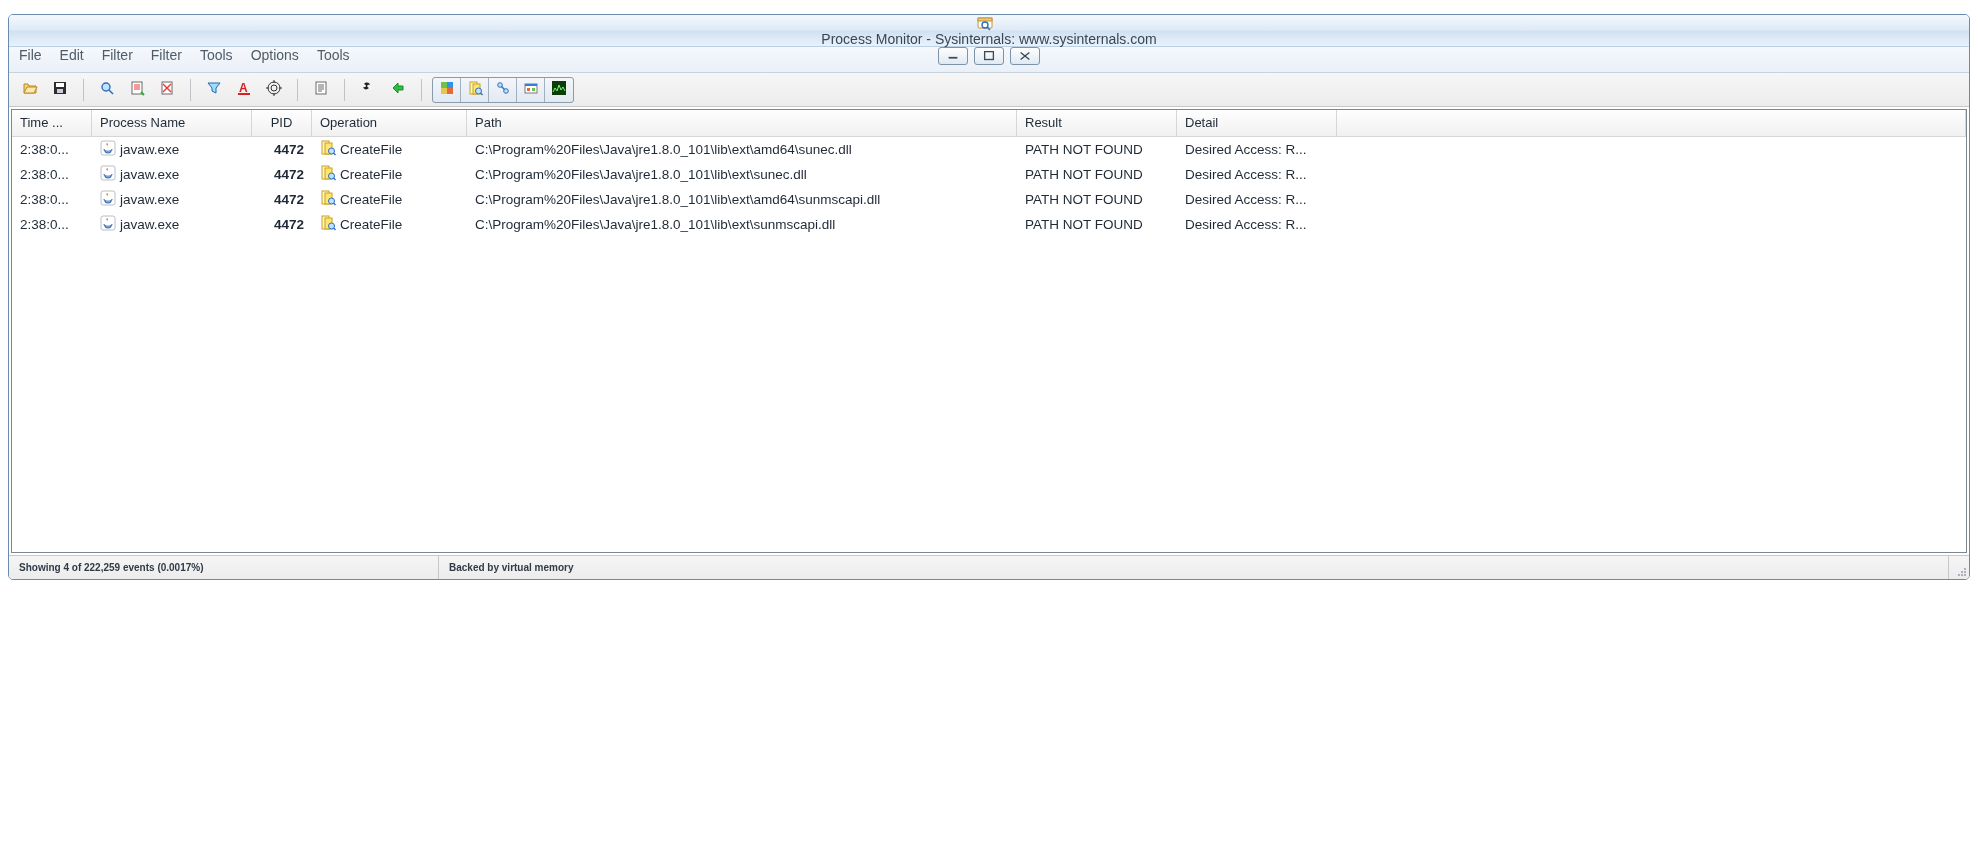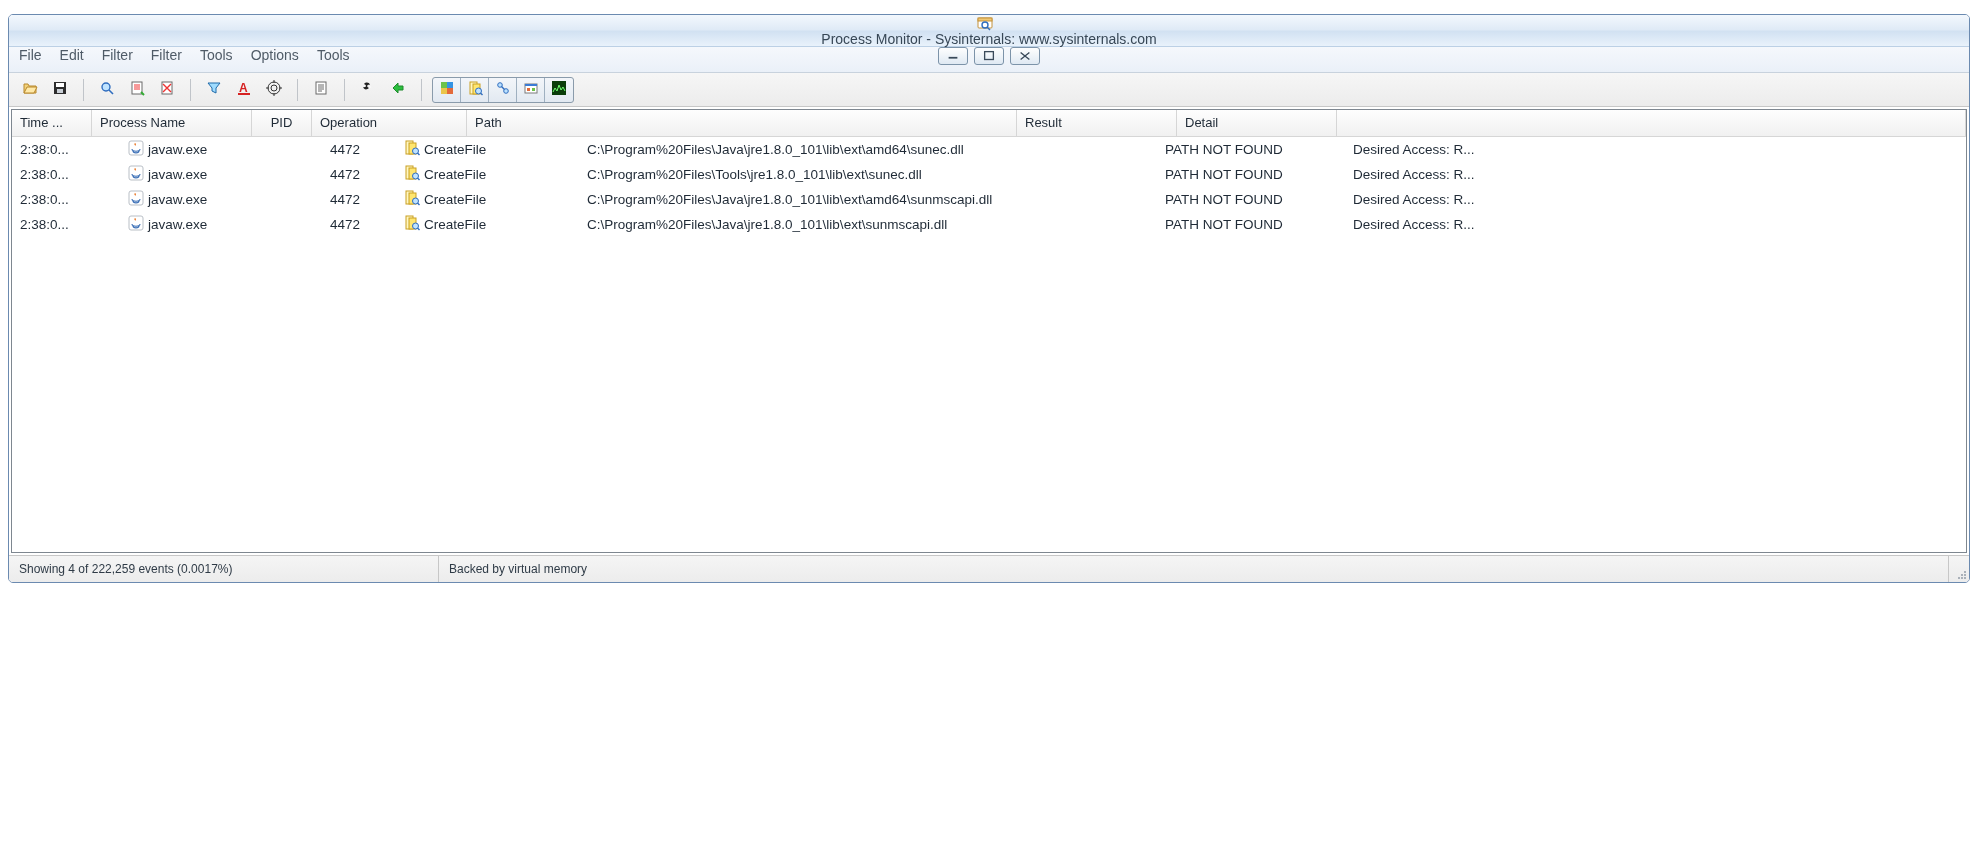--- a/index.html
+++ b/index.html
@@ -102,36 +102,37 @@
   }
   .columns .col {
     padding: 5px 8px 6px;
     border-right: 1px solid var(--header-border);
     white-space:nowrap; overflow:hidden; text-overflow:ellipsis;
     cursor:pointer;
   }
   .col.right { text-align:center; }
 
   .rows { height: 415px; overflow:auto; background:#fff; }
-  .row { font-size: 13.5px; gap: 28px; }
+  .row { font-size: 13.5px; }
   .row .cell {
     padding: 3px 8px 3px;
     white-space:nowrap; overflow:hidden; text-overflow:ellipsis;
     display:flex; align-items:center; gap:4px;
   }
-  .row .cell.right { justify-content:flex-end; }
+  .row .cell.right { justify-content:flex-end;font-weight:bold; }
 
   
   .statusbar {
     display:grid;
     grid-template-columns: 430px 1fr 20px;
     border-top: 1px solid #c7c7c7;
     background: linear-gradient(#f5f5f5, #ececec);
-    font-size: 12px;
+    font-size: 10px;
     color:#2f3b47;
+    font-weight:bold;
   }
   .statusbar .panel { padding: 6px 10px; border-right: 1px solid #c7c7c7; }
   .statusbar .grip { display:flex; align-items:flex-end; justify-content:flex-end; padding:2px; }
 
   .ico16 { width:16px; height:16px; flex:0 0 16px; }
 </style>
 </head>
 <body>
 
 <svg width="0" height="0" style="position:absolute">
@@ -418,21 +419,21 @@
               </svg></span>
             <span>javaw.exe</span>
           </div>
           <div class="cell right">4472</div>
           <div class="cell">
             <span><svg class="ico16">
                 <use href="#i-fileop"></use>
               </svg></span>
             <span>CreateFile</span>
           </div>
-          <div class="cell">C:\Program%20Files\Tools\jre1.8.0_101\lib\ext\sunec.dll</div>
+          <div class="cell">C:\Program%20Files\Java\jre1.8.0_101\lib\ext\sunec.dll</div>
           <div class="cell">PATH NOT FOUND</div>
           <div class="cell">Desired Access: R...</div>
           <div class="cell"></div>
         </div>
         <div class="row">
           <div class="cell">2:38:0...</div>
           <div class="cell">
             <span><svg class="ico16">
                 <use href="#i-java"></use>
               </svg></span>

